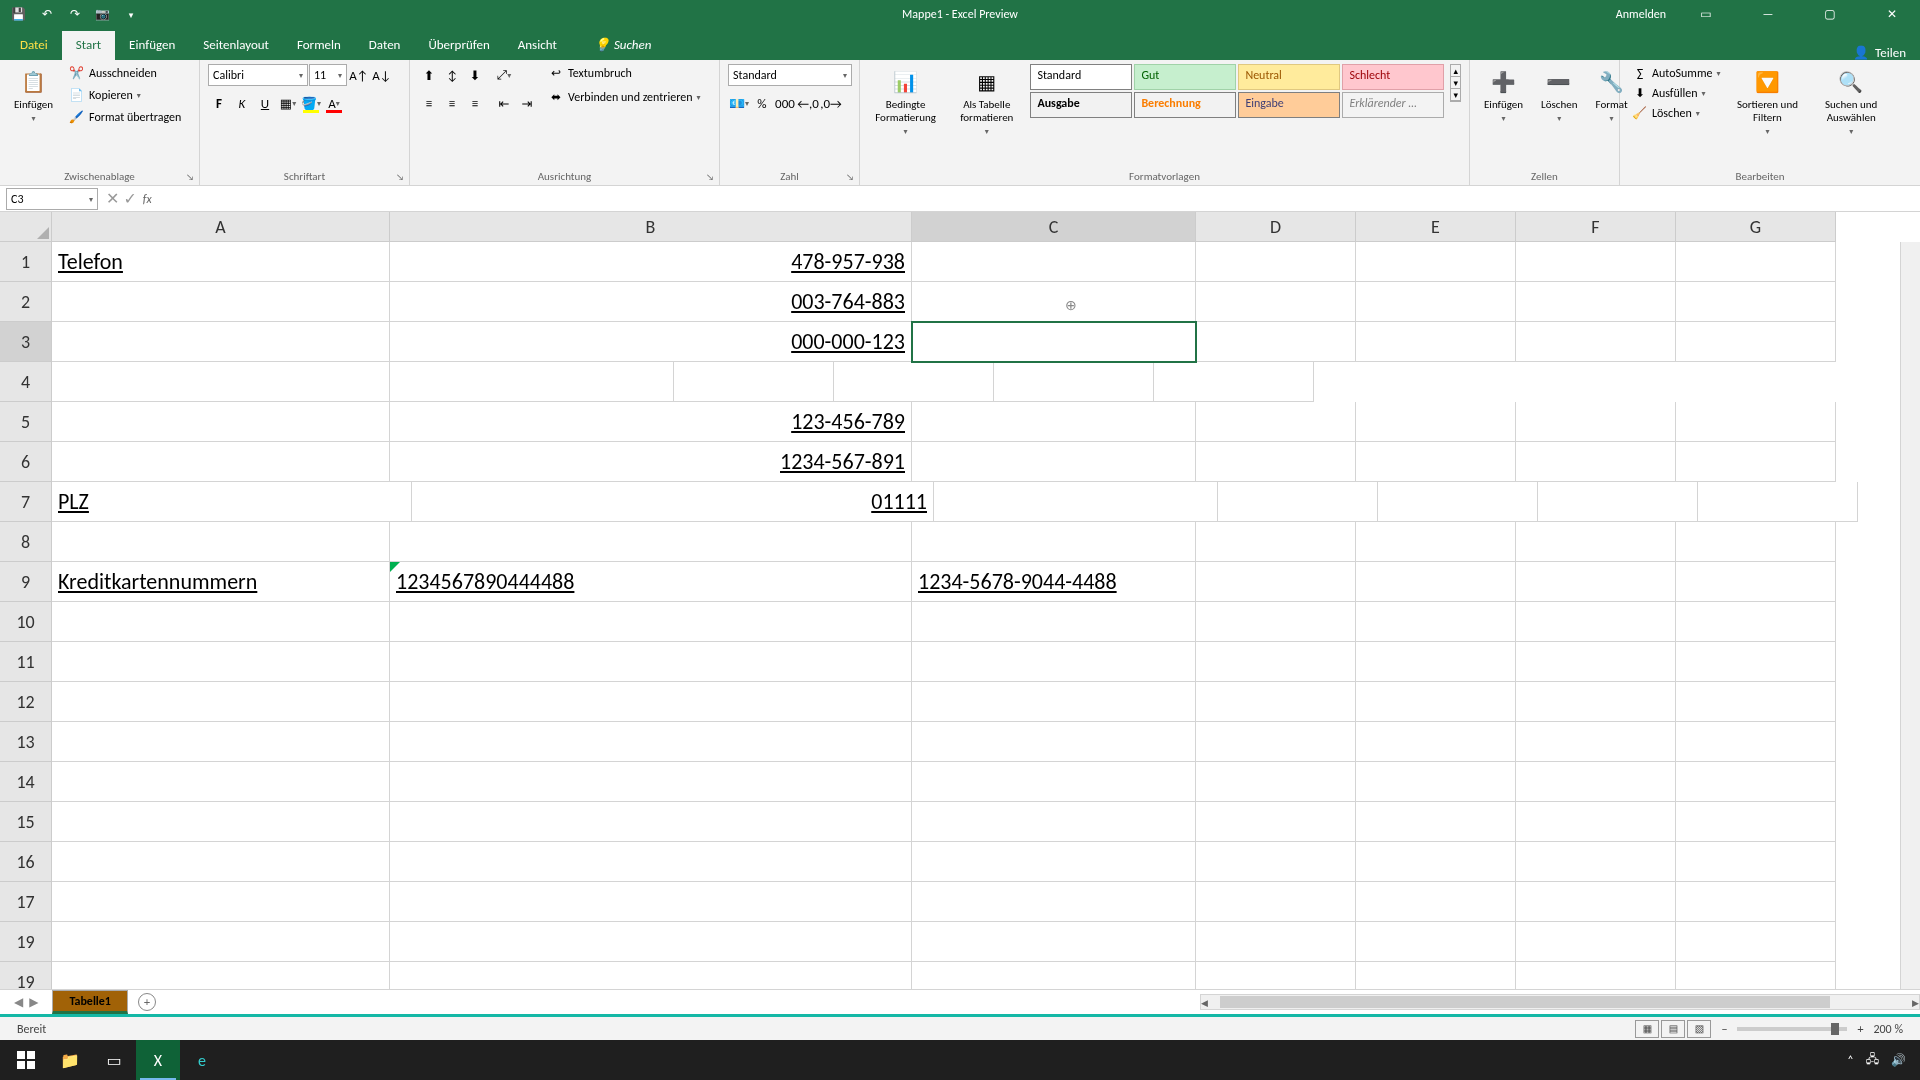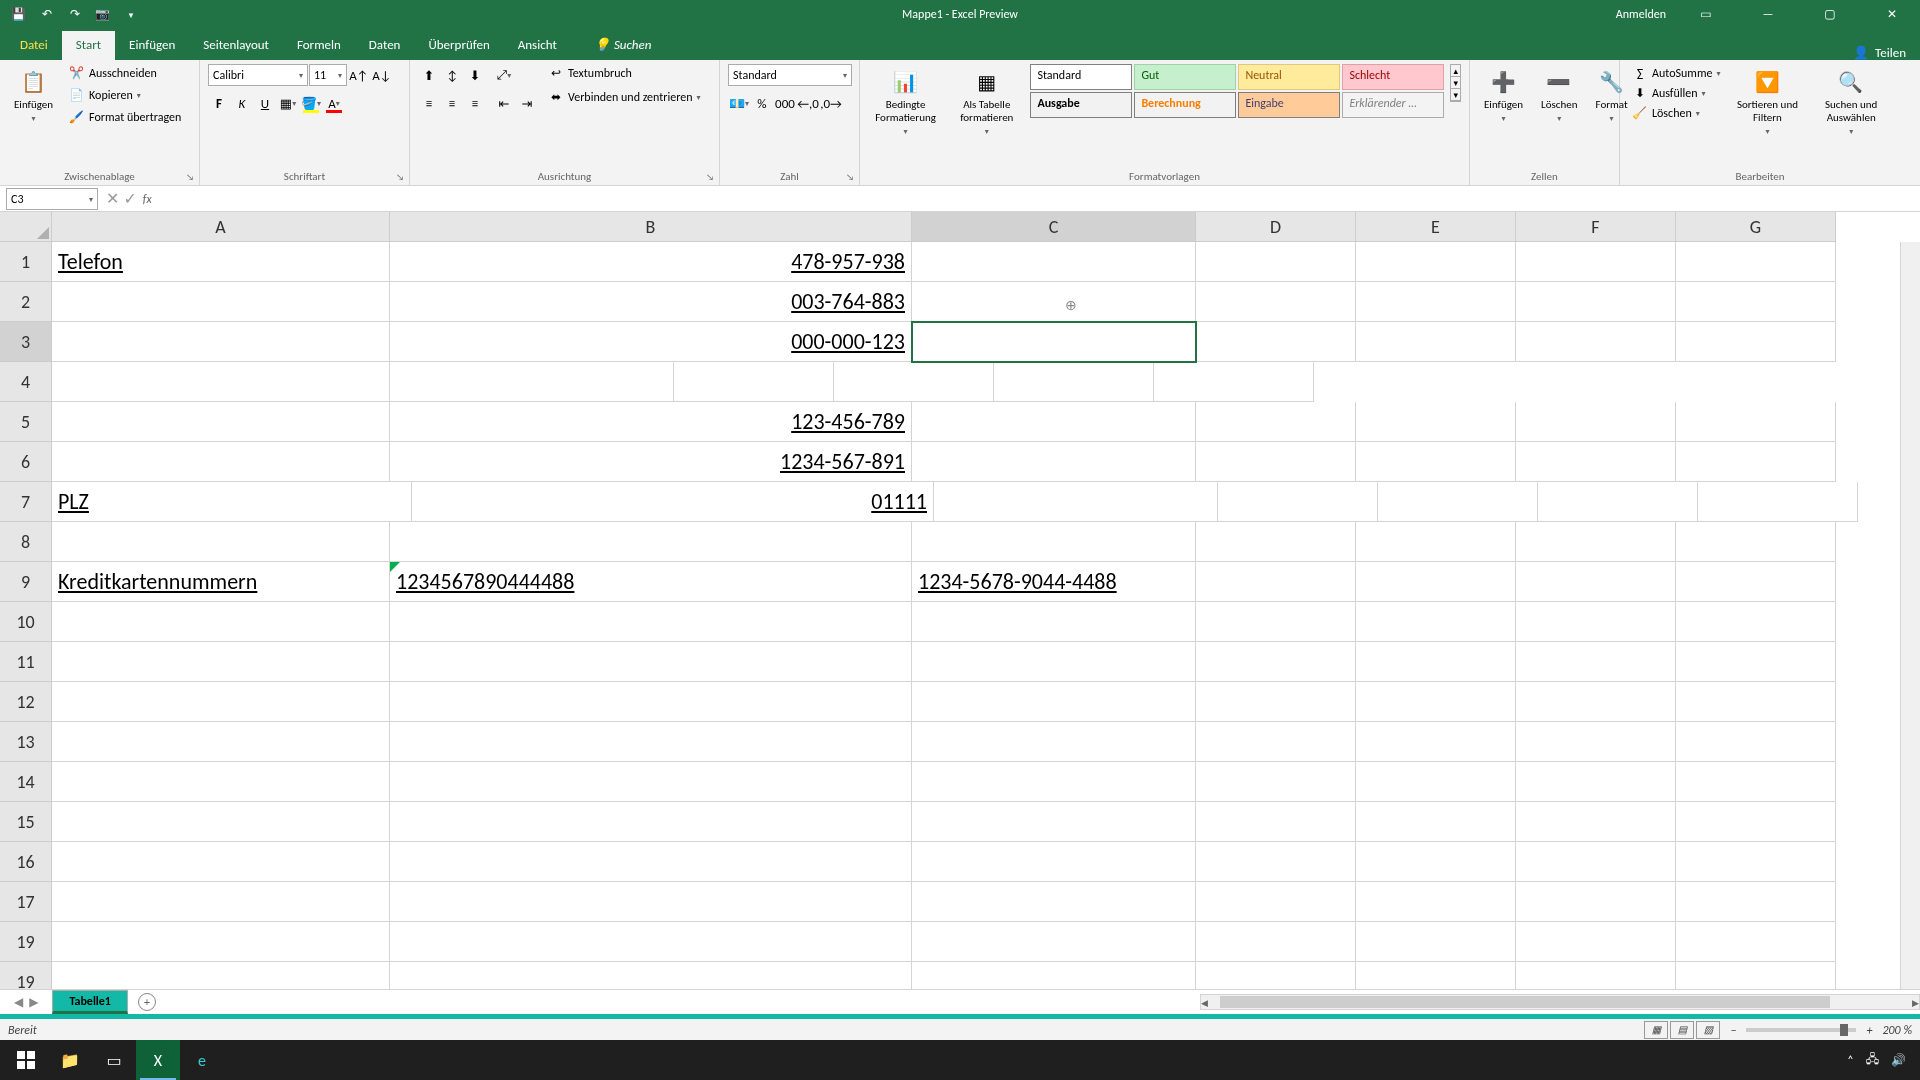--- a/index.html
+++ b/index.html
@@ -80,27 +80,27 @@
 .green-tri { position: relative; }
 .green-tri::before { content: ''; position: absolute; left: 0; top: 0; width: 0; height: 0; border-top: 10px solid #00b050; border-right: 10px solid transparent; }
 .vscroll { position: absolute; right: 0; top: 30px; width: 20px; bottom: 0; background: #f0f0f0; border-left: 1px solid #d4d4d4; }
 
 .cursor-indicator { position: absolute; font-size: 14px; color: #888; }
 
 
 .sheet-tabs { height: 25px; background: #fff; border-top: 1px solid #d4d4d4; display: flex; align-items: center; font-size: 12px; }
 .sheet-nav { display: flex; gap: 6px; padding: 0 14px; color: #888; }
 .sheet-nav span { cursor: pointer; }
-.sheet-tab { padding: 3px 16px; border: 1px solid #ababab; border-bottom: 3px solid #217346; background: #14b8a6; cursor: pointer; font-weight: bold; }
+.sheet-tab { padding: 3px 16px; border: 1px solid #ababab; border-bottom: 3px solid #217346; background: #a16207; cursor: pointer; font-weight: bold; }
 .sheet-add { margin-left: 10px; width: 18px; height: 18px; border-radius: 50%; border: 1px solid #888; display: flex; align-items: center; justify-content: center; cursor: pointer; font-size: 12px; color: #666; }
 .hscroll-area { margin-left: auto; width: 720px; height: 16px; background: #f0f0f0; border: 1px solid #d4d4d4; display: flex; align-items: center; }
 .hscroll-area .thumb { width: 610px; height: 12px; background: #cdcdcd; margin-left: 12px; }
 
 
-.status-bar { height: 26px; background: #f3f3f3; border-top: 5px solid #14b8a6; display: flex; align-items: center; font-size: 12px; padding: 0 8px; color: #444; font-style: italic; }
+.status-bar { height: 26px; background: #f3f3f3; border-top: 3px solid #14b8a6; display: flex; align-items: center; font-size: 12px; padding: 0 17px; color: #444; }
 .status-right { margin-left: auto; display: flex; align-items: center; gap: 10px; }
 .view-btns { display: flex; gap: 2px; }
 .view-btn { width: 24px; height: 18px; border: 1px solid #999; display: flex; align-items: center; justify-content: center; font-size: 10px; cursor: pointer; }
 .zoom-slider { width: 110px; height: 4px; background: #ccc; position: relative; }
 .zoom-slider .thumb { position: absolute; right: 8px; top: -4px; width: 8px; height: 12px; background: #666; }
 
 
 .taskbar { height: 40px; background: #1f1f1f; display: flex; align-items: center; padding: 0 4px; }
 .task-btn { width: 44px; height: 40px; display: flex; align-items: center; justify-content: center; color: #fff; cursor: pointer; position: relative; }
 .task-btn.active::after { content: ''; position: absolute; bottom: 0; left: 4px; right: 4px; height: 2px; background: #76b9ed; }

